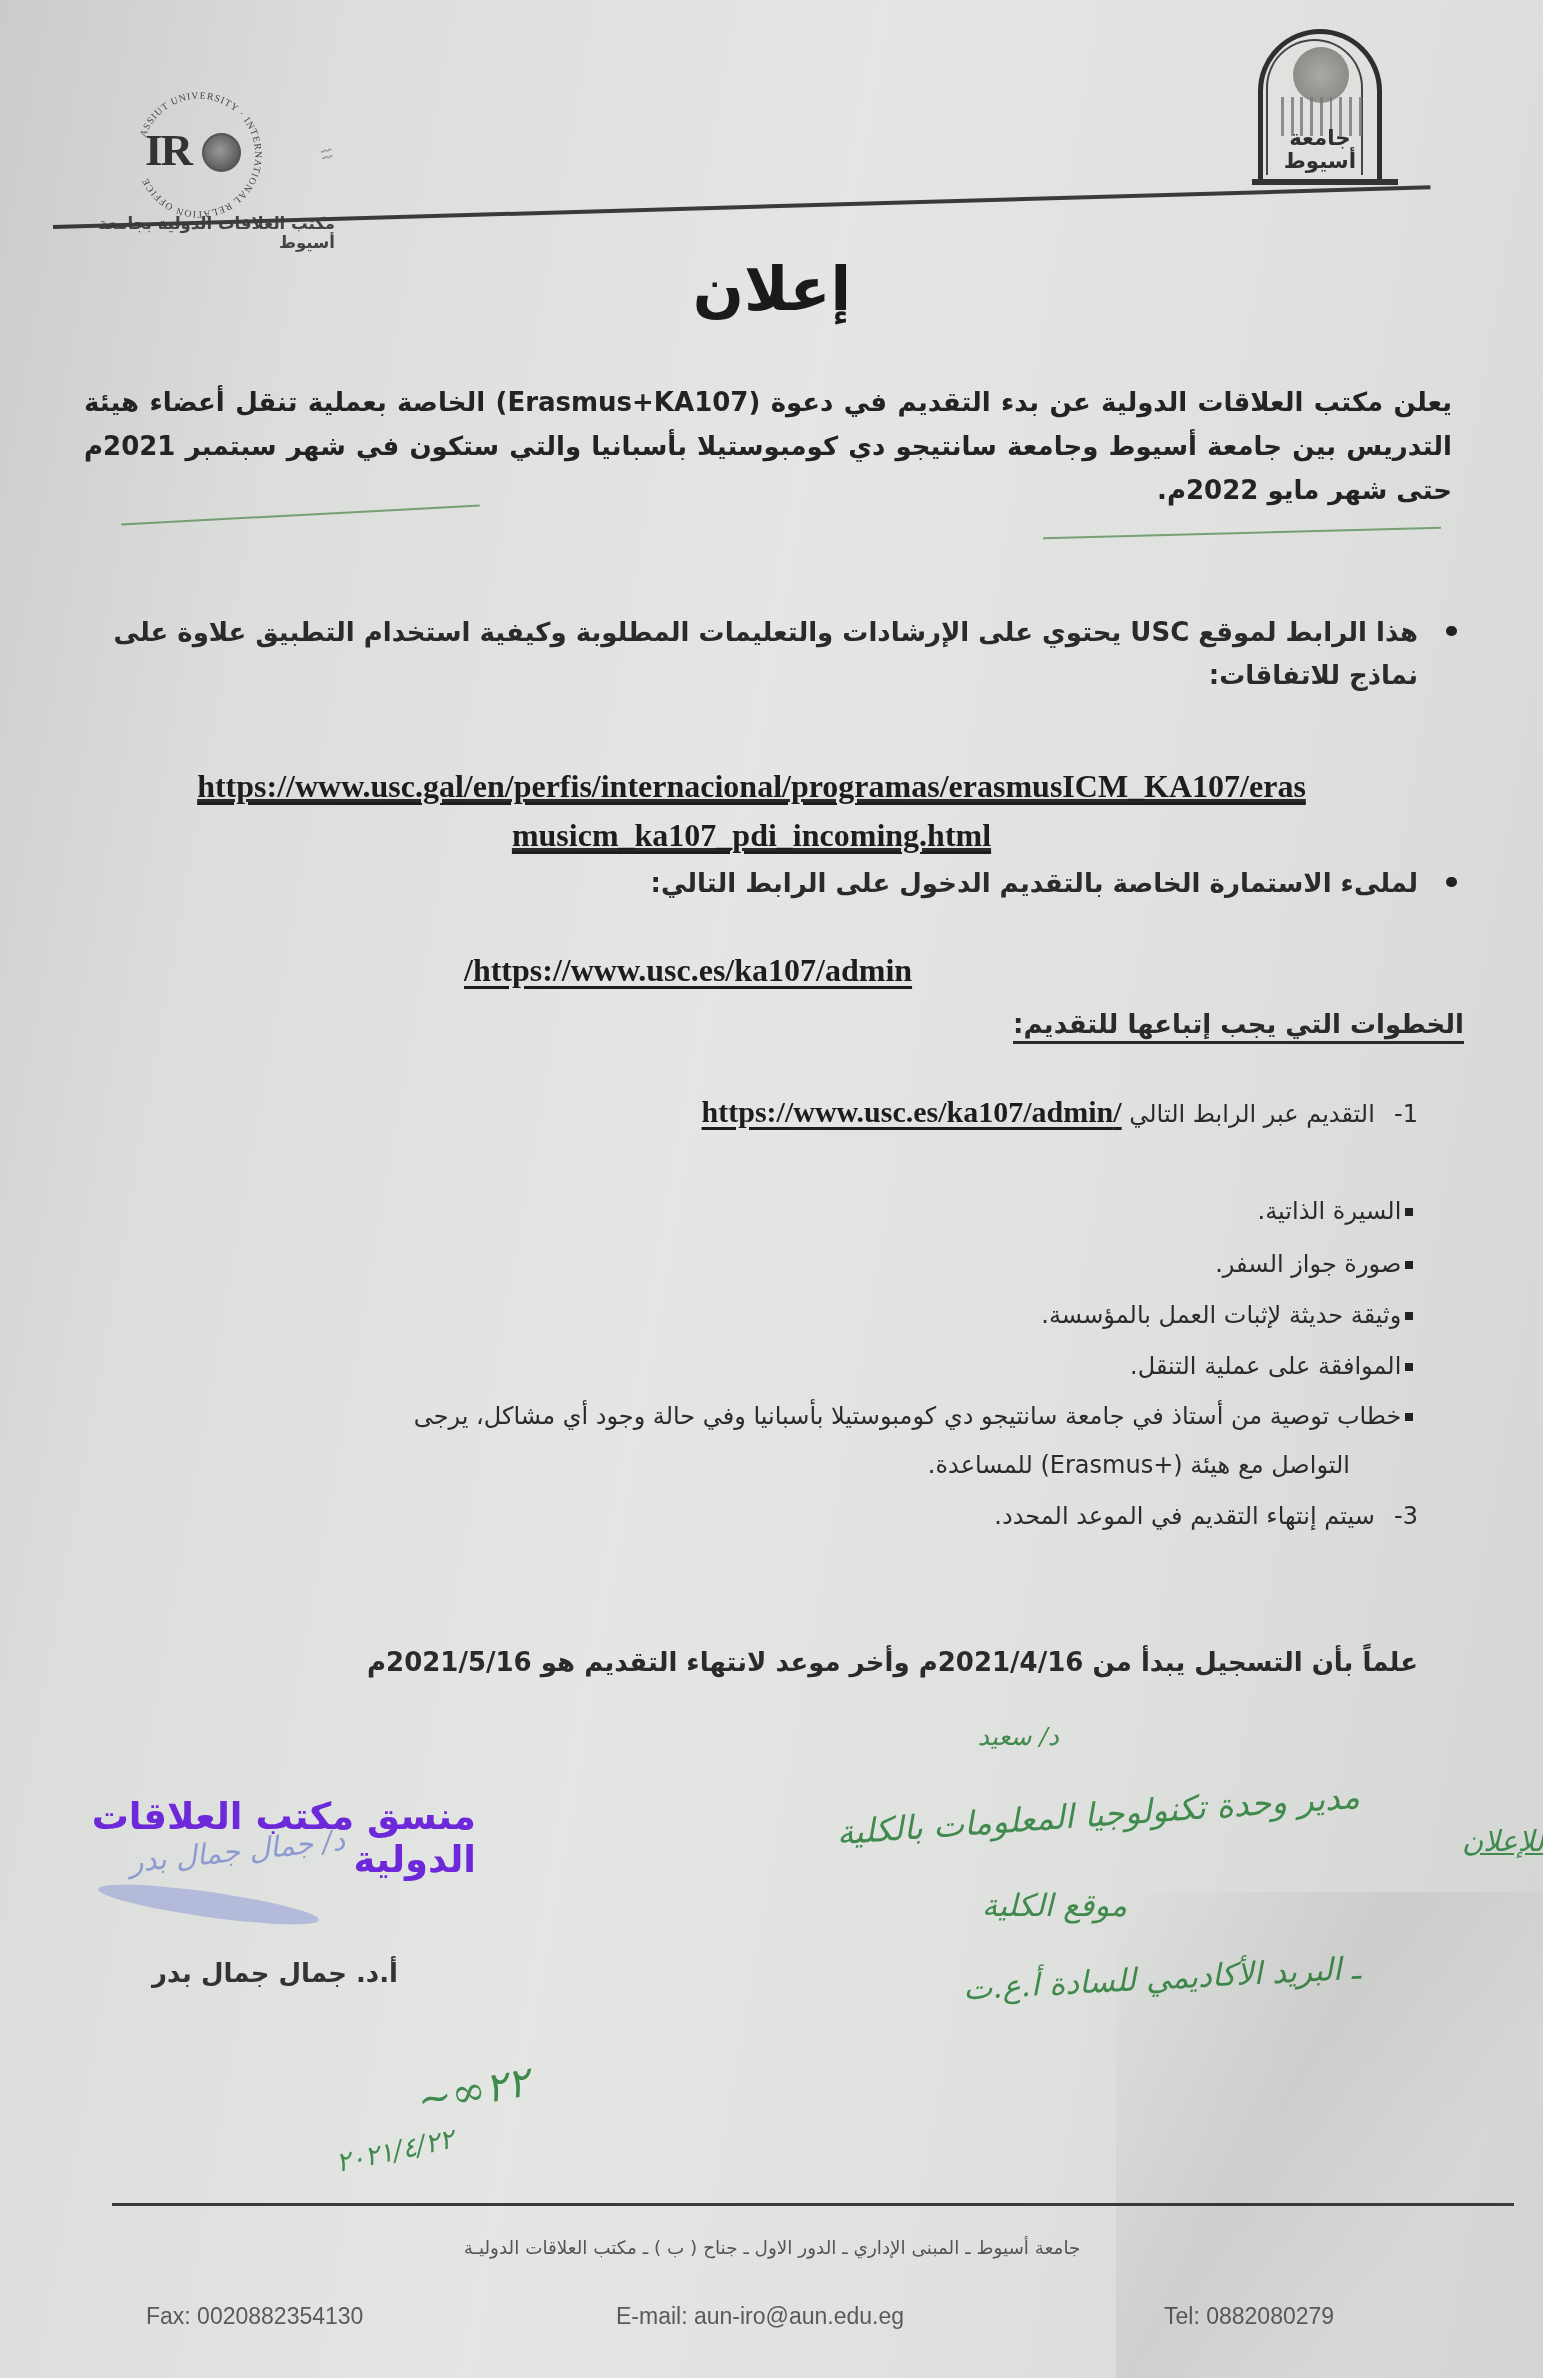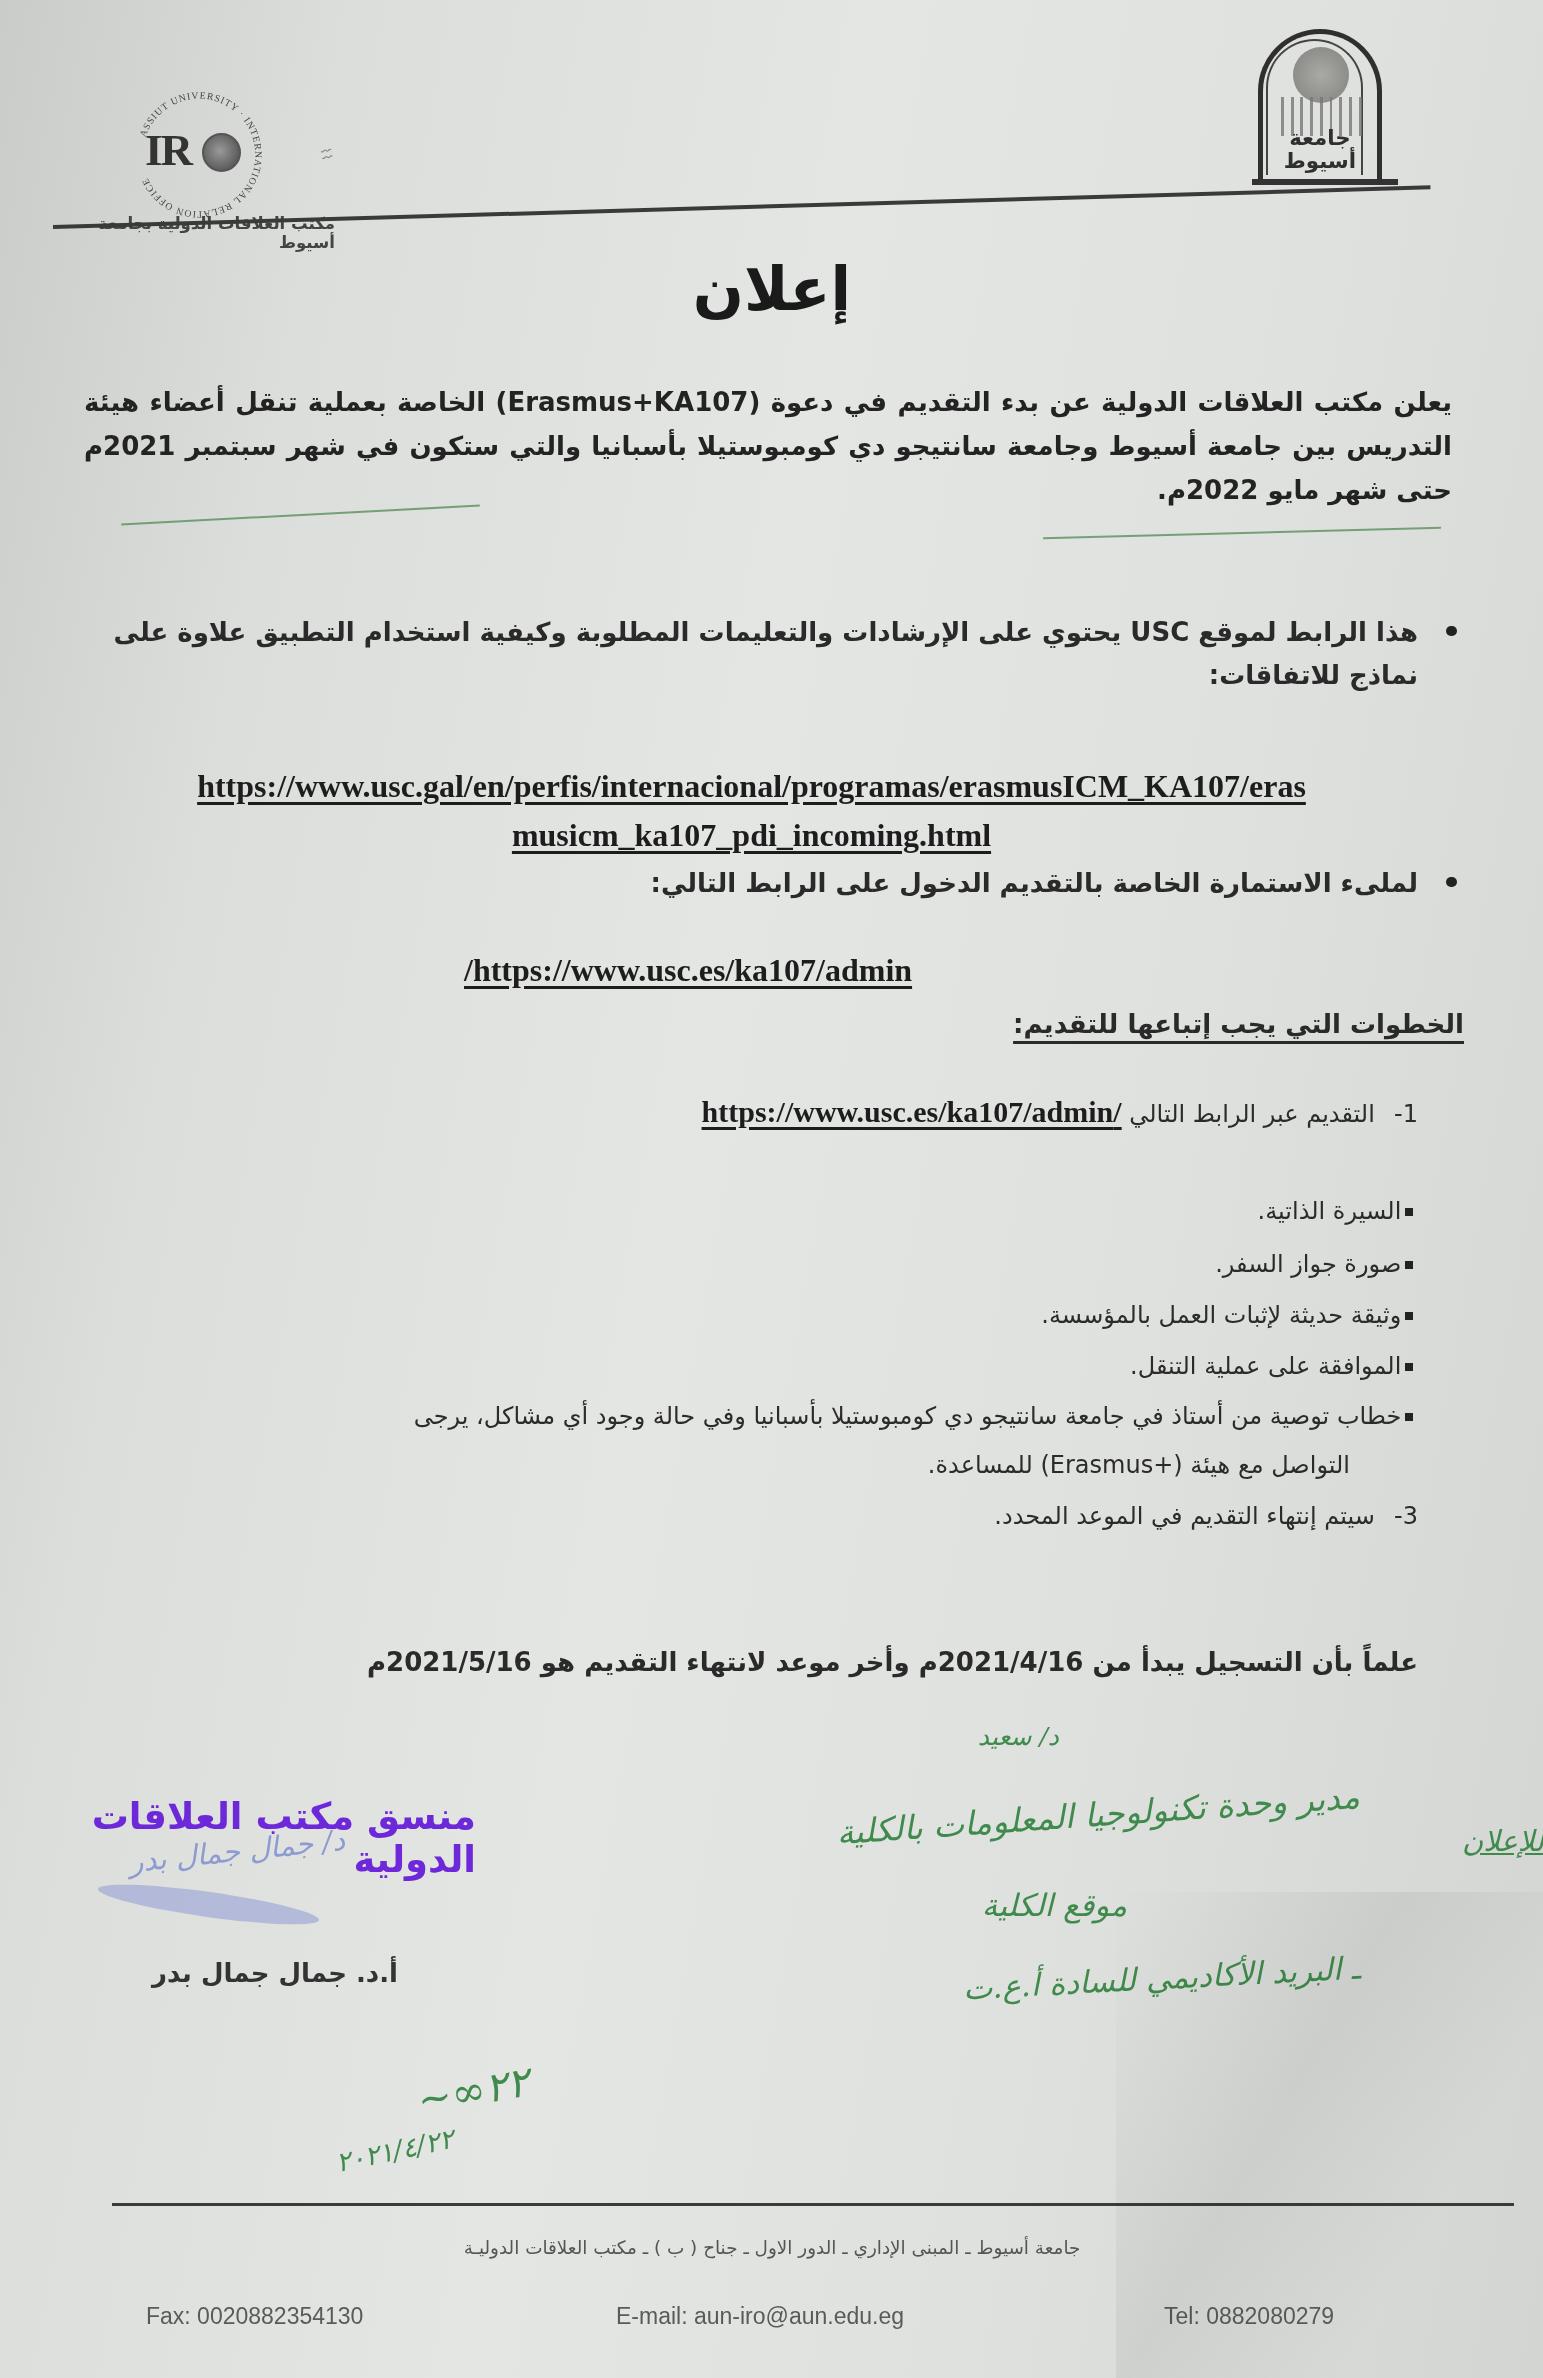--- a/index.html
+++ b/index.html
@@ -101,21 +101,21 @@
 
   <div class="abs para intro rtl">يعلن مكتب العلاقات الدولية عن بدء التقديم في دعوة (Erasmus+KA107) الخاصة بعملية تنقل أعضاء هيئة التدريس بين جامعة أسيوط وجامعة سانتيجو دي كومبوستيلا بأسبانيا والتي ستكون في شهر سبتمبر 2021م حتى شهر مايو 2022م.</div>
   <div class="abs green-underline" style="left:121px; top:514px; width:359px; transform:rotate(-3deg);"></div>
   <div class="abs green-underline" style="left:1043px; top:532px; width:398px; transform:rotate(-1.5deg);"></div>
 
 
   <div class="abs bullet-row rtl" style="top:611px;">
     <span class="bullet-dot"></span>
     <span>هذا الرابط لموقع USC يحتوي على الإرشادات والتعليمات المطلوبة وكيفية استخدام التطبيق علاوة على نماذج للاتفاقات:</span>
   </div>
-  <div class="abs" style="left:53px; width:1397px; top:762px; text-align:center;">
+  <div class="abs" style="left:53px; width:1397px; top:762px; text-align:center;text-decoration:underline;">
     <div class="link link-big">https://www.usc.gal/en/perfis/internacional/programas/erasmusICM_KA107/eras</div>
     <div class="link link-big">musicm_ka107_pdi_incoming.html</div>
   </div>
 
   <div class="abs bullet-row rtl" style="top:862px; width:873px;">
     <span class="bullet-dot"></span>
     <span>لملىء الاستمارة الخاصة بالتقديم الدخول على الرابط التالي:</span>
   </div>
   <div class="abs link link-big" style="left:464px; top:946px;">/https://www.usc.es/ka107/admin</div>
 

